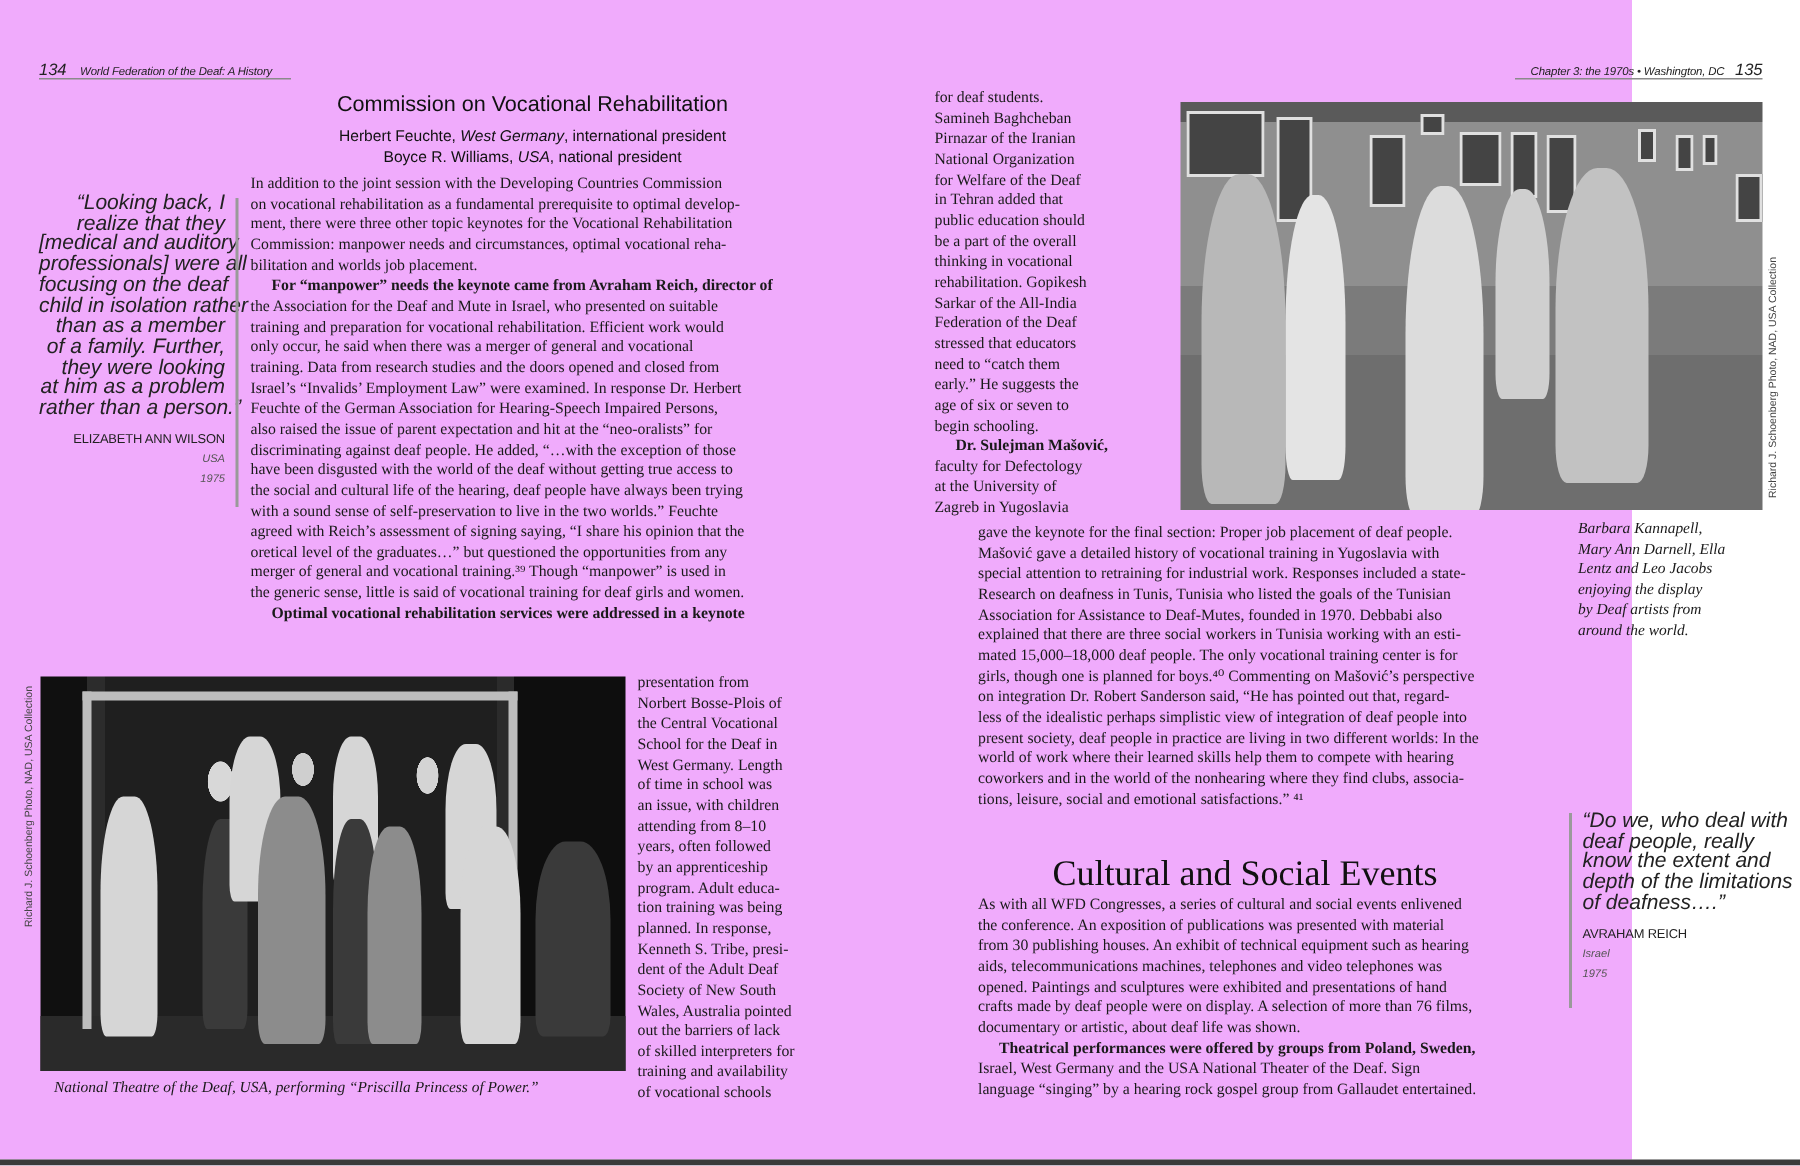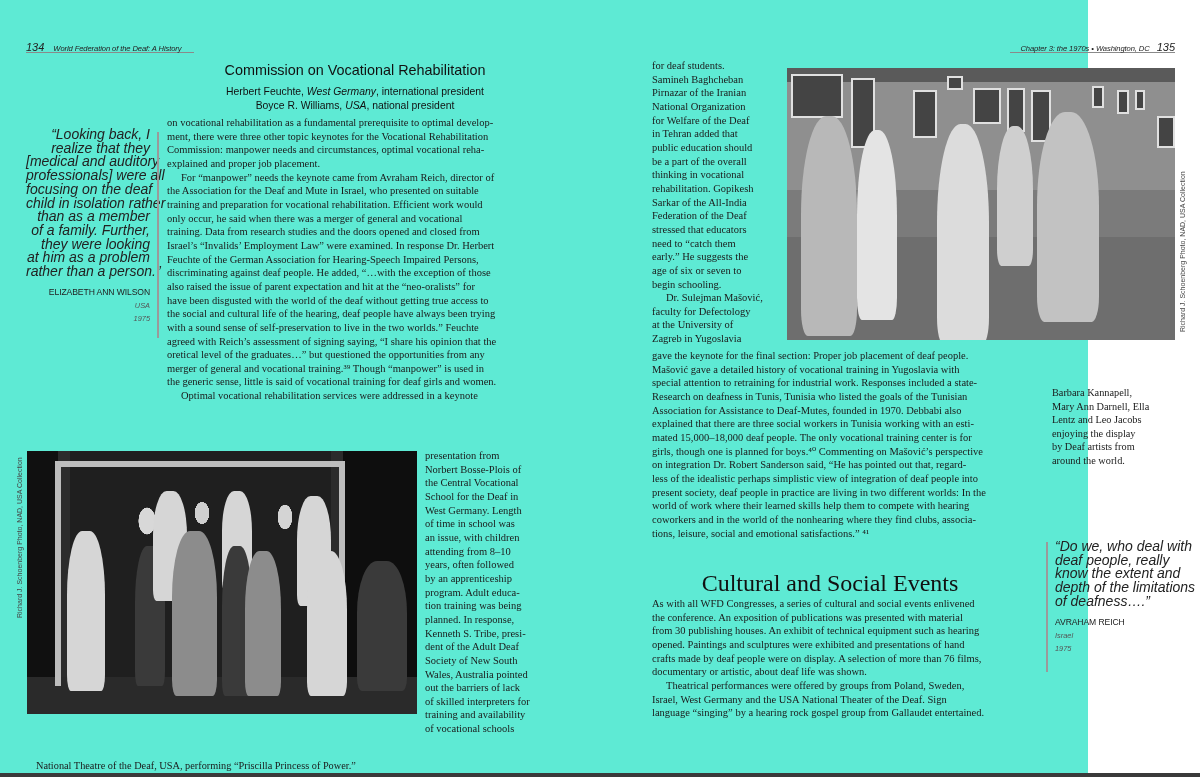--- a/index.html
+++ b/index.html
@@ -1,38 +1,38 @@
 <!DOCTYPE html>
 <html><head>
   <meta charset="utf-8">
   <style>
     * { margin: 0; padding: 0; box-sizing: border-box; }
     html, body { width: 1200px; height: 777px; overflow: hidden; background: #ffffff; }
     body { position: relative; font-family: "Liberation Serif", "DejaVu Serif", serif; color: #1a1a1a; }
 
-    .spread { position: absolute; left: 0; top: 0; width: 1088px; height: 773px; background: #5eead4; }
+    .spread { position: absolute; left: 0; top: 0; width: 1088px; height: 773px; background: #f0abfc; }
     .bottom-bar { position: absolute; left: 0; top: 773px; width: 1200px; height: 4px; background: #3a3a3a; }
 
     .running-head { position: absolute; top: 37px; height: 16px; border-bottom: 1px solid #8a8a8a;
       font-family: "Liberation Sans", "DejaVu Sans", sans-serif; white-space: nowrap; }
     .running-head .pnum { font-style: italic; font-size: 11px; color: #222; }
     .running-head .rtitle { font-style: italic; font-size: 7.6px; color: #222; letter-spacing: -0.1px; }
     .rh-left { left: 26px; width: 168px; }
     .rh-left .pnum { margin-right: 9px; }
     .rh-right { left: 1010px; width: 165px; text-align: right; }
     .rh-right .pnum { margin-left: 7px; }
 
     .section-title { position: absolute; left: 160px; top: 62px; width: 390px; text-align: center;
       font-family: "Liberation Sans", "DejaVu Sans", sans-serif; font-size: 14.4px; color: #111; }
     .byline { position: absolute; left: 160px; width: 390px; text-align: center;
       font-family: "Liberation Sans", "DejaVu Sans", sans-serif; font-size: 10.4px; color: #111; }
     .byline i { font-style: italic; }
 
     .col { position: absolute; font-size: 10.5px; line-height: 13.65px; color: #1a1a1a; }
-    .col .ind { text-indent: 14px; }
+    .col .ind { text-indent: 14px; font-weight: bold; }
     .line { display: block; white-space: nowrap; }
 
     .pullquote { position: absolute; font-family: "Liberation Sans", "DejaVu Sans", sans-serif; }
     .pq-left { left: 26px; top: 128px; width: 124px; text-align: right; }
     .pq-rule-left { position: absolute; left: 157px; top: 132px; width: 2px; height: 206px; background: #9a9a9a; }
     .pq-text { font-style: italic; font-size: 14px; line-height: 13.7px; color: #222; }
     .pq-author { font-size: 8.6px; margin-top: 8px; color: #222; letter-spacing: -0.1px; }
     .pq-meta { font-style: italic; font-size: 7.4px; color: #555; margin-top: 4px; }
     .pq-right { left: 1055px; top: 540px; width: 130px; text-align: left; }
     .pq-rule-right { position: absolute; left: 1046px; top: 542px; width: 2px; height: 130px; background: #9a9a9a; }
@@ -55,21 +55,21 @@
     .photo-exhibit { left: 787px; top: 68px; width: 388px; height: 272px;
       background:
         linear-gradient(180deg, #5a5a5a 0 5%, #8f8f8f 5% 45%, #7b7b7b 45% 62%, #6e6e6e 62% 100%);
     }
     .ex-art { position: absolute; border: 2px solid #e0e0e0; background: #444; }
     .ex-person { position: absolute; border-radius: 45% 45% 12% 12%; }
 
     .photo-credit { position: absolute; font-family: "Liberation Sans", "DejaVu Sans", sans-serif;
       font-size: 7px; color: #444; white-space: nowrap; transform-origin: left top; transform: rotate(-90deg); }
 
-    .caption { position: absolute; font-size: 10.3px; line-height: 13.6px; color: #1a1a1a; margin-top: 40px; }
+    .caption { position: absolute; font-style: italic; font-size: 10.3px; line-height: 13.6px; color: #1a1a1a; }
     .caption-theatre { left: 36px; top: 719px; width: 390px; white-space: nowrap; }
     .caption-exhibit { left: 1052px; top: 346px; width: 140px; }
 
     .h2 { position: absolute; left: 615px; top: 570px; width: 430px; text-align: center; font-size: 24px;
       color: #111; }
   </style>
 </head>
 <body>
 
 <div class="spread">
@@ -97,33 +97,34 @@
       <span class="line">at him as a problem</span>
       <span class="line">rather than a person.”</span>
     </div>
     <div class="pq-author">ELIZABETH ANN WILSON</div>
     <div class="pq-meta">USA</div>
     <div class="pq-meta">1975</div>
   </div>
   <div class="pq-rule-left"></div>
 
   <div class="col" style="left:167px; top:116px; width:440px;">
+    <span class="line">In addition to the joint session with the Developing Countries Commission</span>
     <span class="line">on vocational rehabilitation as a fundamental prerequisite to optimal develop-</span>
     <span class="line">ment, there were three other topic keynotes for the Vocational Rehabilitation</span>
     <span class="line">Commission: manpower needs and circumstances, optimal vocational reha-</span>
-    <span class="line">explained and proper job placement.</span>
+    <span class="line">bilitation and worlds job placement.</span>
     <span class="line ind">For “manpower” needs the keynote came from Avraham Reich, director of</span>
     <span class="line">the Association for the Deaf and Mute in Israel, who presented on suitable</span>
     <span class="line">training and preparation for vocational rehabilitation. Efficient work would</span>
     <span class="line">only occur, he said when there was a merger of general and vocational</span>
     <span class="line">training. Data from research studies and the doors opened and closed from</span>
     <span class="line">Israel’s “Invalids’ Employment Law” were examined. In response Dr. Herbert</span>
     <span class="line">Feuchte of the German Association for Hearing-Speech Impaired Persons,</span>
+    <span class="line">also raised the issue of parent expectation and hit at the “neo-oralists” for</span>
     <span class="line">discriminating against deaf people. He added, “…with the exception of those</span>
-    <span class="line">also raised the issue of parent expectation and hit at the “neo-oralists” for</span>
     <span class="line">have been disgusted with the world of the deaf without getting true access to</span>
     <span class="line">the social and cultural life of the hearing, deaf people have always been trying</span>
     <span class="line">with a sound sense of self-preservation to live in the two worlds.” Feuchte</span>
     <span class="line">agreed with Reich’s assessment of signing saying, “I share his opinion that the</span>
     <span class="line">oretical level of the graduates…” but questioned the opportunities from any</span>
     <span class="line">merger of general and vocational training.³⁹ Though “manpower” is used in</span>
     <span class="line">the generic sense, little is said of vocational training for deaf girls and women.</span>
     <span class="line ind">Optimal vocational rehabilitation services were addressed in a keynote</span>
   </div>
 
@@ -165,21 +166,21 @@
     <span class="line">training and availability</span>
     <span class="line">of vocational schools</span>
   </div>
 
   <div class="caption caption-theatre">National Theatre of the Deaf, USA, performing “Priscilla Princess of Power.”</div>
 
   <div class="running-head rh-right">
     <span class="rtitle">Chapter 3: the 1970s • Washington, DC</span><span class="pnum">135</span>
   </div>
 
-  <div class="col" style="left:652px; top:59px; width:135px;">
+  <div class="col" style="left:623px; top:59px; width:135px;">
     <span class="line">for deaf students.</span>
     <span class="line">Samineh Baghcheban</span>
     <span class="line">Pirnazar of the Iranian</span>
     <span class="line">National Organization</span>
     <span class="line">for Welfare of the Deaf</span>
     <span class="line">in Tehran added that</span>
     <span class="line">public education should</span>
     <span class="line">be a part of the overall</span>
     <span class="line">thinking in vocational</span>
     <span class="line">rehabilitation. Gopikesh</span>
@@ -241,20 +242,21 @@
     <span class="line">coworkers and in the world of the nonhearing where they find clubs, associa-</span>
     <span class="line">tions, leisure, social and emotional satisfactions.” ⁴¹</span>
   </div>
 
   <div class="h2">Cultural and Social Events</div>
 
   <div class="col" style="left:652px; top:597px; width:400px;">
     <span class="line">As with all WFD Congresses, a series of cultural and social events enlivened</span>
     <span class="line">the conference. An exposition of publications was presented with material</span>
     <span class="line">from 30 publishing houses. An exhibit of technical equipment such as hearing</span>
+    <span class="line">aids, telecommunications machines, telephones and video telephones was</span>
     <span class="line">opened. Paintings and sculptures were exhibited and presentations of hand</span>
     <span class="line">crafts made by deaf people were on display. A selection of more than 76 films,</span>
     <span class="line">documentary or artistic, about deaf life was shown.</span>
     <span class="line ind">Theatrical performances were offered by groups from Poland, Sweden,</span>
     <span class="line">Israel, West Germany and the USA National Theater of the Deaf. Sign</span>
     <span class="line">language “singing” by a hearing rock gospel group from Gallaudet entertained.</span>
   </div>
 
   <div class="pq-rule-right"></div>
   <div class="pullquote pq-right">

